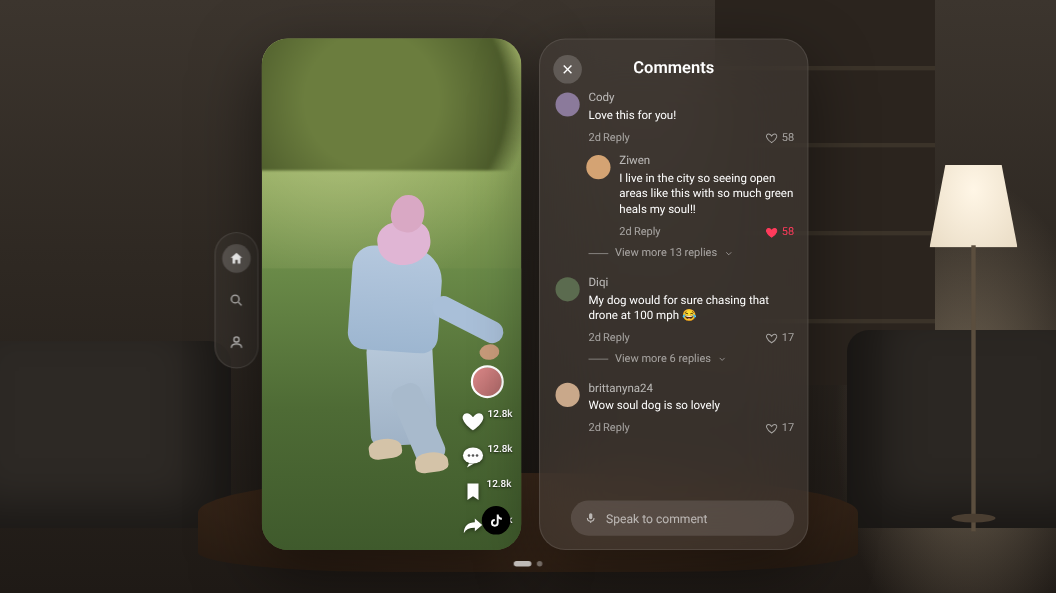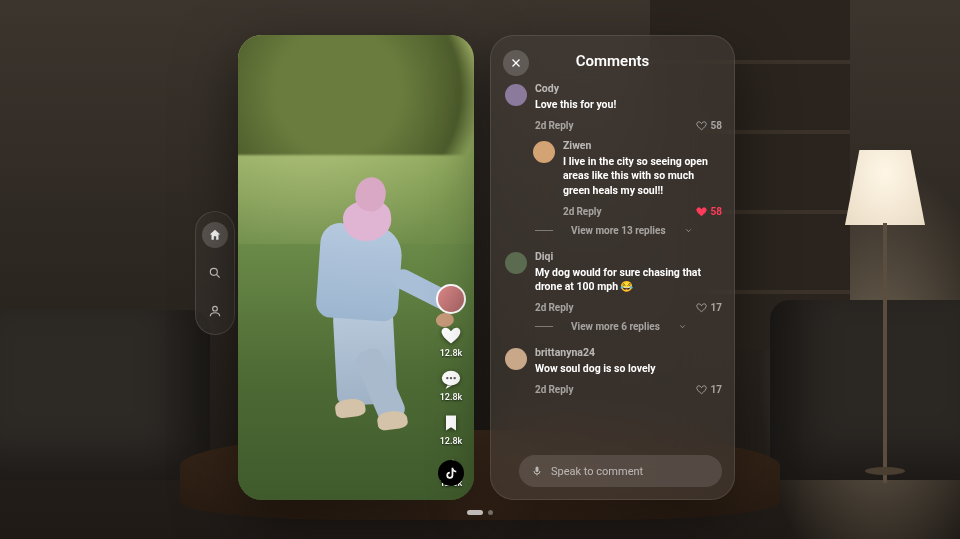--- a/index.html
+++ b/index.html
@@ -120,21 +120,21 @@
 
   .action-rail {
     position:absolute; right:8px; bottom:12px;
     display:flex; flex-direction:column; align-items:center; gap:10px;
     color:#fff;
   }
   .action-rail .avatar {
     width:30px; height:30px; border-radius:50%;
     background: linear-gradient(135deg,#d88,#a66); border:2px solid #fff;
   }
-  .action-rail .act { display:flex; flex-direction:column; align-items:center; gap:2px; cursor:pointer; }
+  .action-rail .act { display:flex; flex-direction:row; gap:2px; cursor:pointer; }
   .action-rail .act svg { filter: drop-shadow(0 1px 2px rgba(0,0,0,0.5)); }
   .action-rail .count { font-size:9px; font-weight:600; text-shadow:0 1px 2px rgba(0,0,0,0.7); }
   .tiktok-logo {
     width:26px; height:26px; border-radius:50%; background:#000;
     display:flex; align-items:center; justify-content:center;
   }
 
   
   .comments-panel {
     width: 245px; height: 465px;
@@ -157,36 +157,35 @@
     width:26px; height:26px; border-radius:50%;
     background: rgba(255,255,255,0.18);
     display:flex; align-items:center; justify-content:center;
     cursor:pointer;
   }
   .comments-header .title { font-size:15px; font-weight:600; }
   .comments-body {
     flex:1; overflow:hidden;
     padding: 0 12px 0 14px;
     font-size:11px;
-    font-weight:bold;
   }
   .comment { display:flex; gap:8px; margin-bottom:8px; }
   .comment .av { width:22px; height:22px; border-radius:50%; flex-shrink:0; margin-top:2px; }
   .comment.reply { padding-left: 28px; }
   .comment .body { flex:1; min-width:0; }
   .comment .uname { font-size:10.5px; color: rgba(255,255,255,0.65); margin-bottom:3px; }
   .comment .text { font-size:10.5px; line-height:1.35; color:#fff; }
   .comment .meta {
     display:flex; align-items:center; gap:2px;
     margin-top:8px; font-size:10px; color: rgba(255,255,255,0.55);
   }
   .comment .meta .likes { margin-left:auto; display:flex; align-items:center; gap:4px; cursor:pointer; }
   .comment .meta .likes.liked { color:#ff3b5c; }
   .view-more {
-    display:flex; align-items:center; gap:18px;
+    display:flex; align-items:center; gap:6px;
     margin: 2px 0 14px 30px;
     font-size:10px; color: rgba(255,255,255,0.55);
     cursor:pointer;
   }
   .view-more::before {
     content:""; width:18px; height:1px; background: rgba(255,255,255,0.35);
   }
   .comment-input {
     position:absolute; left:28px; right:12px; bottom:12px;
     height:32px; border-radius:16px;

